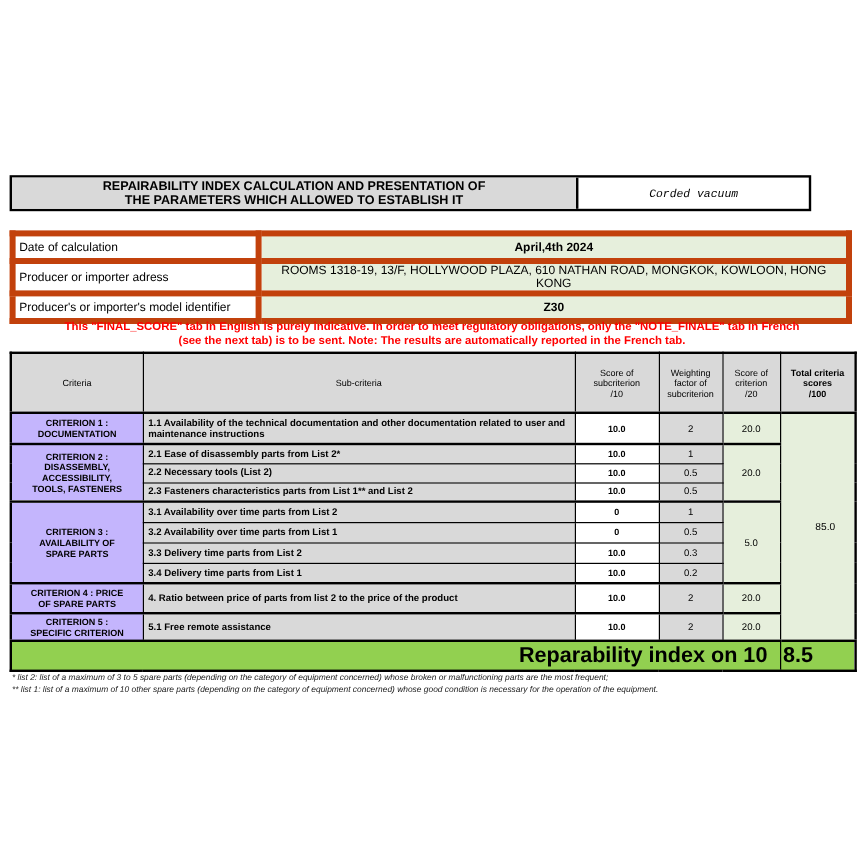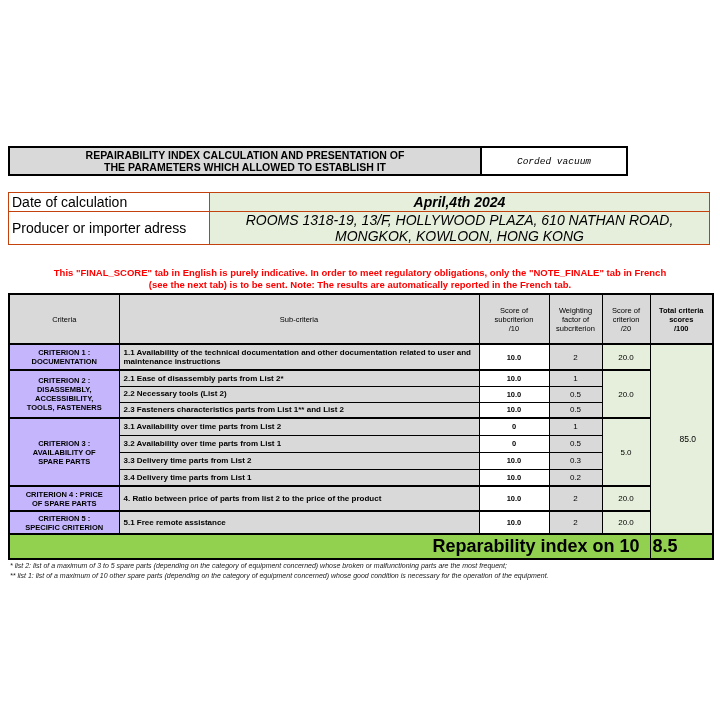--- a/index.html
+++ b/index.html
@@ -5,45 +5,45 @@
   html,body{margin:0;padding:0;}
   body{
     width:720px;height:720px;background:#ffffff;position:relative;
     font-family:"Liberation Sans", sans-serif;color:#000;
     -webkit-font-smoothing:antialiased;
   }
   .pre{white-space:pre-line;}
 
   
   .title-block{
-    position:absolute;left:8px;top:146px;width:620px;height:30px;
+    position:absolute;left:8px;top:146px;width:668px;height:30px;
     display:flex;border:2px solid #000;box-sizing:border-box;background:#fff;
   }
   .title-cell{
     flex:0 0 470px;background:#d9d9d9;border-right:2px solid #000;
     display:flex;align-items:center;justify-content:center;text-align:center;
     font-weight:bold;font-size:10.5px;line-height:12.5px;
   }
   .product-cell{
     flex:1;display:flex;align-items:center;justify-content:center;
     font-style:italic;font-size:9.5px;font-family:Liberation Mono, monospace;
   }
 
   
   .info-table{
     position:absolute;left:8px;top:192px;width:702px;
     border-collapse:collapse;table-layout:fixed;
   }
   .info-table td{
-    border:1px solid #c2410c;height:18px;font-size:14px;padding:0 3px;
+    border:5px solid #c2410c;height:18px;font-size:10px;padding:0 3px;
     overflow:hidden;
   }
   .info-table{border:1.5px solid #000;}
   .info-label{width:194px;background:#fff;text-align:left;}
-  .info-value{background:#e6efdc;text-align:center;font-style:italic;}
+  .info-value{background:#e6efdc;text-align:center;}
   .bold{font-weight:bold;}
 
   
   .notice{
     position:absolute;left:0;top:267px;width:720px;text-align:center;
     color:#ff0000;font-weight:bold;font-size:9.5px;line-height:11.5px;
   }
 
   
   .criteria-table{
@@ -105,20 +105,24 @@
 
   <table class="info-table">
     <tbody>
         <tr>
       <td class="info-label">Date of calculation</td>
       <td class="info-value bold">April,4th 2024</td>
     </tr>
     <tr>
       <td class="info-label">Producer or importer adress</td>
       <td class="info-value">ROOMS 1318-19, 13/F, HOLLYWOOD PLAZA, 610 NATHAN ROAD, MONGKOK, KOWLOON, HONG KONG</td>
+    </tr>
+    <tr>
+      <td class="info-label">Producer's or importer's model identifier</td>
+      <td class="info-value bold">Z30</td>
     </tr>
   </tbody>
     </table>
 
   <div class="notice pre">This "FINAL_SCORE" tab in English is purely indicative. In order to meet regulatory obligations, only the "NOTE_FINALE" tab in French
 (see the next tab) is to be sent. Note: The results are automatically reported in the French tab.</div>
 
   <table class="criteria-table">
     <colgroup>
       <col style="width:110px">

